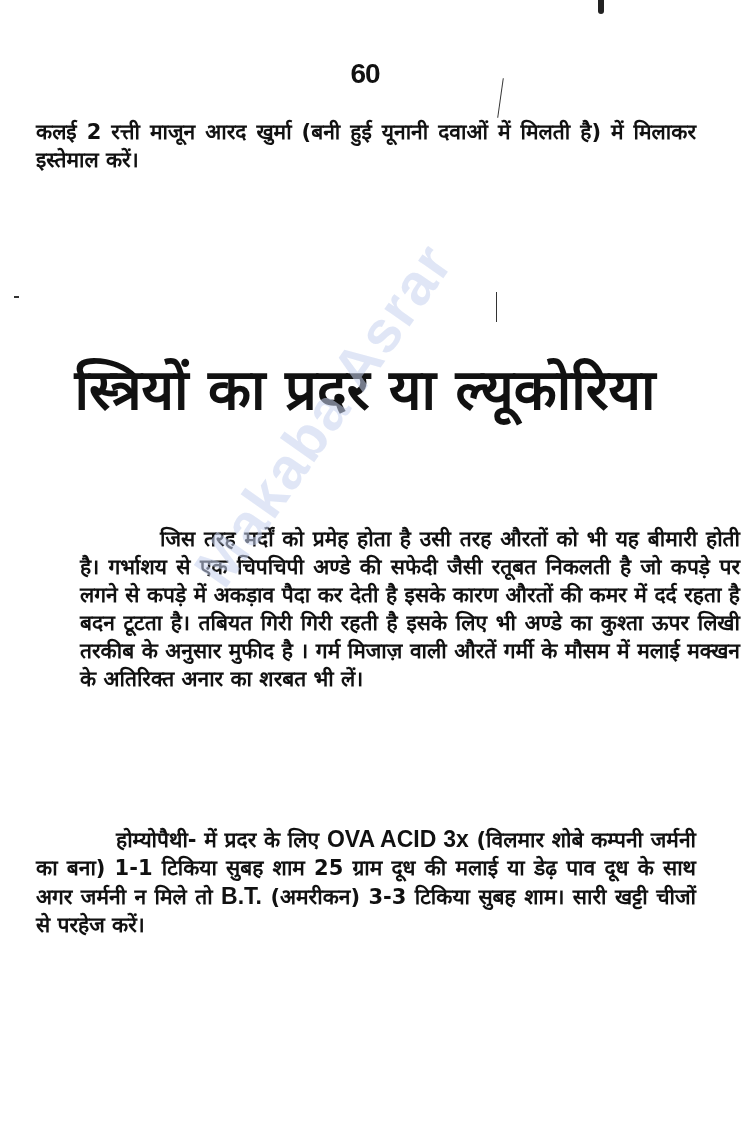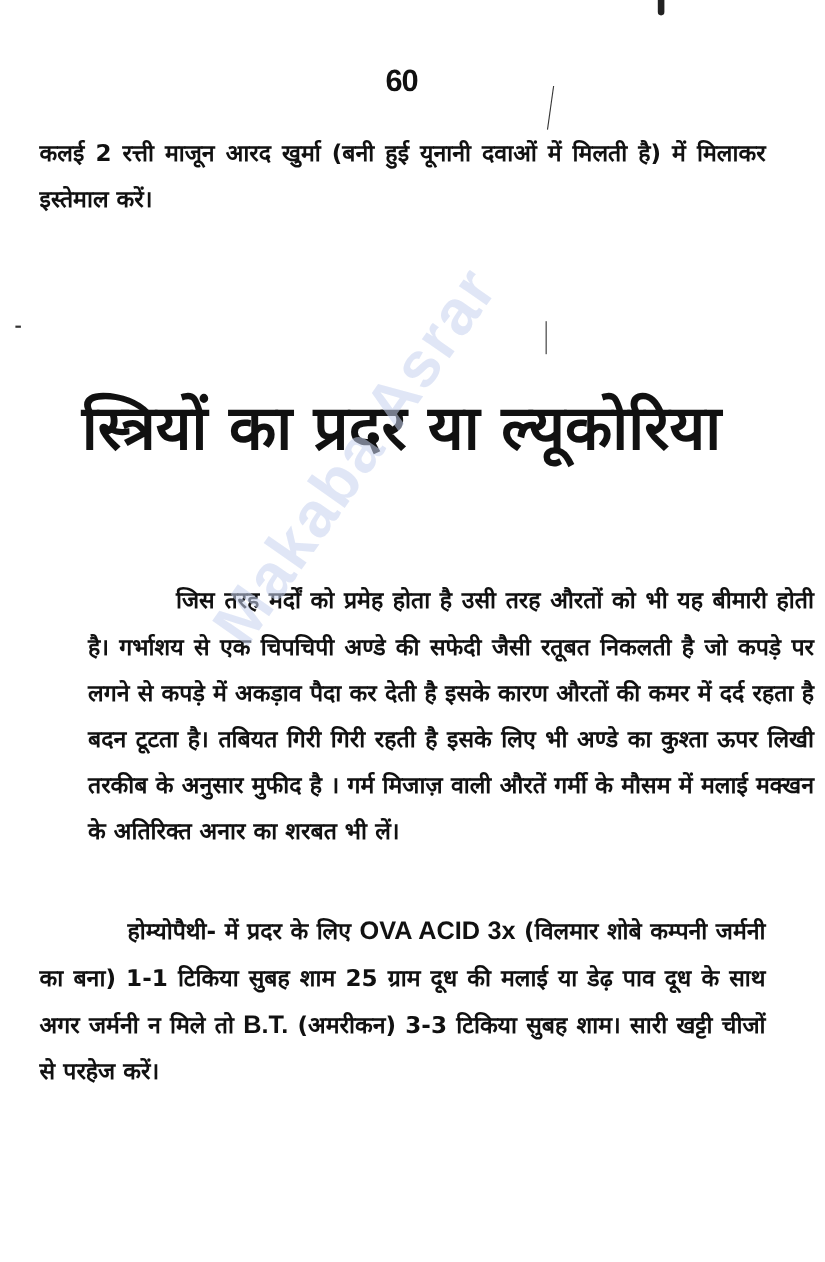--- a/index.html
+++ b/index.html
@@ -31,21 +31,21 @@
       font-weight: bold;
       font-size: 28px;
       letter-spacing: -1px;
     }
     .text-block {
       position: absolute;
       left: 36px;
       width: 660px;
       font-size: 21px;
       font-weight: bold;
-      line-height: 42px;
+      line-height: 28px;
       text-align: justify;
       text-align-last: left;
     }
     .text-block .indent {
       display: inline-block;
       width: 80px;
     }
     .latin {
       font-family: "Liberation Sans", sans-serif;
       font-weight: bold;

